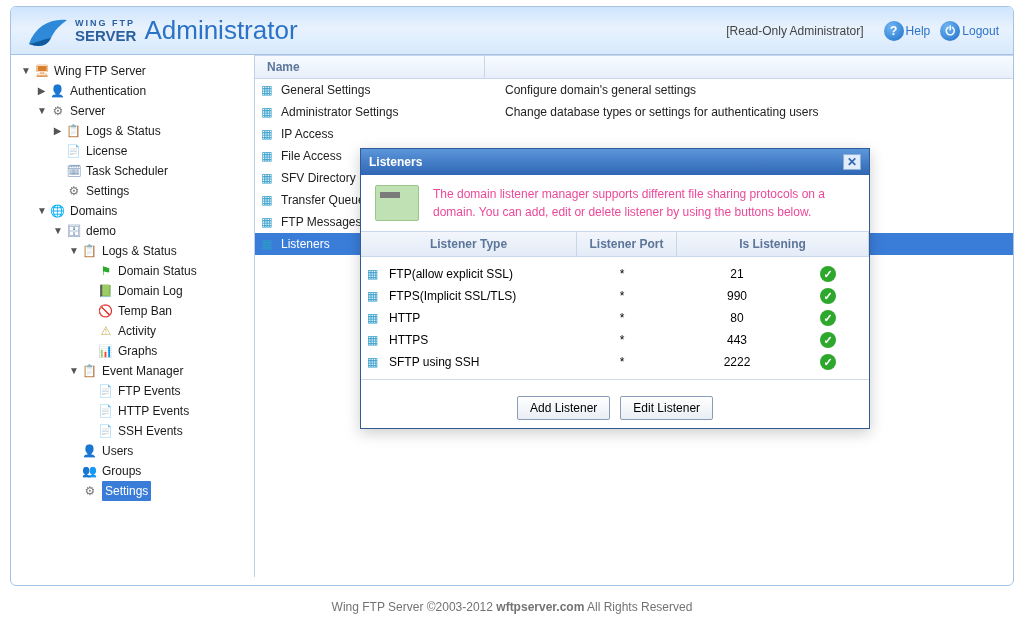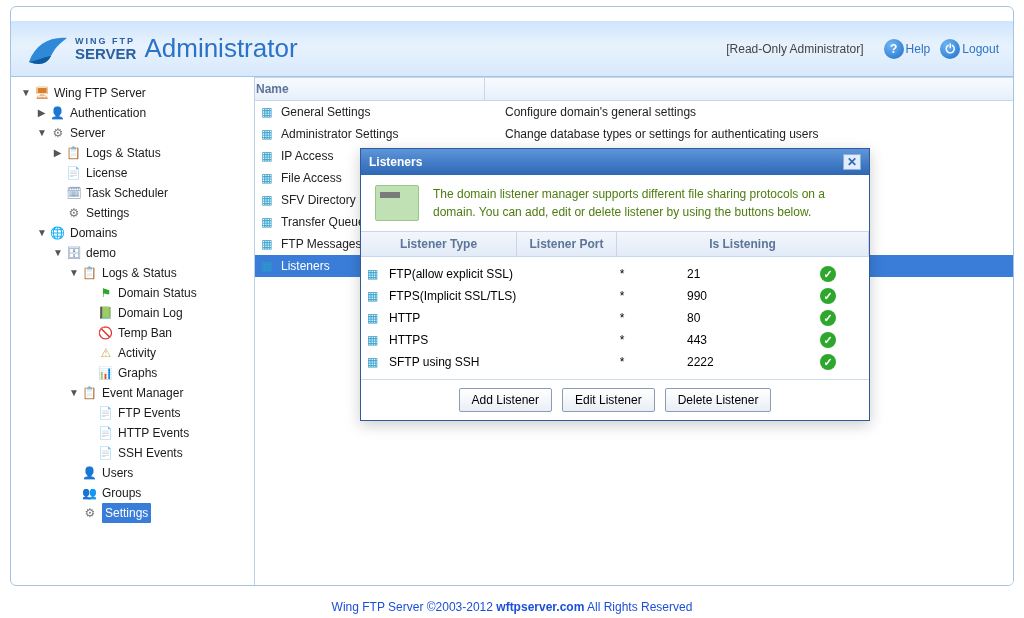--- a/index.html
+++ b/index.html
@@ -1,18 +1,18 @@
 <!DOCTYPE html>
 <html><head>
 <meta charset="utf-8">
 <style>
 * { margin:0; padding:0; box-sizing:border-box; font-family:Verdana,Tahoma,Arial,sans-serif; font-size:12px; }
 body { background:#fff; width:1024px; height:618px; overflow:hidden; position:relative; }
 .frame { margin:6px 10px; border:1px solid #a7c3e3; border-radius:6px; overflow:hidden; background:#fff; height:580px; }
-.header-bar { height:56px; background:linear-gradient(#cfe5fd,#e8f2fd 45%,#d7e9fc); border-bottom:1px solid #a7c3e3; display:flex; align-items:center; padding:0 14px; position:relative;margin-top:14px; }
+.header-bar { height:48px; background:linear-gradient(#cfe5fd,#e8f2fd 45%,#d7e9fc); border-bottom:1px solid #a7c3e3; display:flex; align-items:center; padding:0 14px; position:relative; }
 .logo-box { display:flex; align-items:center; gap:4px; }
 .logo-svg { width:46px; height:46px; }
 .logo-txt1 { font-size:9px; letter-spacing:2px; color:#2b5f9e; font-weight:bold; line-height:1; }
 .logo-txt2 { font-size:15px; color:#2b5f9e; font-weight:bold; line-height:1; }
 .app-title { font-size:26px; color:#2b73c7; margin-left:8px; font-weight:normal; }
 .role-badge { margin-left:auto; margin-right:20px; font-size:12px; color:#444; }
 .hdr-links { display:flex; gap:10px; }
 .hdr-link { display:flex; align-items:center; gap:2px; color:#2b73c7; text-decoration:none; cursor:pointer; font-size:12px; }
 .hdr-icon { width:20px; height:20px; border-radius:50%; background:radial-gradient(circle at 35% 30%,#71b6f4,#1a6fc9); display:inline-flex; align-items:center; justify-content:center; color:#fff; font-weight:bold; font-size:12px; }
 .body-area { display:flex; height:calc(100% - 56px); }
@@ -22,47 +22,47 @@
 .tree li { white-space:nowrap; line-height:20px; }
 .node { display:flex; align-items:center; gap:4px; cursor:pointer; padding:0 2px; }
 .toggle { width:9px; text-align:center; color:#555; font-size:10px; }
 .node .ic { width:16px; height:16px; display:inline-flex; align-items:center; justify-content:center; font-size:12px; }
 .tree .lbl { font-size:12px; color:#1a1a1a; }
 .tree .bold { font-weight:normal; }
 .tree .sel { background:#3a7dd8; color:#fff; padding:0 3px; border-radius:1px; }
 .main { flex:1; position:relative; background:#fff; }
 .grid { border-top:1px solid #c7d6ea; }
 .grid-head { display:flex; background:linear-gradient(#f7fbff,#e7effa); border-bottom:1px solid #c7d6ea; color:#5c7599; font-weight:bold; }
-.grid-head div { padding:4px 1px; border-right:1px solid #c7d6ea; }
+.grid-head div { padding:4px 12px; border-right:1px solid #c7d6ea; }
 .gc1 { width:230px; } .gc2 { flex:1; }
 .grid-row { display:flex; padding:3px 0 3px 4px; align-items:center; color:#222; }
 .grid-row .ic { width:16px; height:16px; margin-right:6px; display:inline-flex; align-items:center; justify-content:center; }
 .grid-row .c1 { width:224px; }
 .grid-row .c2 { flex:1; }
 .grid-row.sel { background:#3a7dd8; color:#fff; }
-.footer { position:absolute; left:0; right:0; bottom:4px; text-align:center; color:#1d4ed8; font-size:12px; }
+.footer { position:absolute; left:0; right:0; bottom:4px; text-align:center; color:#737373; font-size:12px; }
 .footer b { font-weight:bold; }
 
 .modal { position:absolute; left:360px; top:148px; width:510px; border:1px solid #335a98; background:#fff; box-shadow:0 4px 14px rgba(0,0,0,.2); }
 .modal-title { height:26px; background:linear-gradient(#5c96da,#2e66b4); color:#fff; font-weight:bold; display:flex; align-items:center; padding:0 8px; font-size:12px; }
 .modal-close { margin-left:auto; width:18px; height:16px; border:1px solid #8caed8; background:#e1edfb; color:#2e66b4; display:flex; align-items:center; justify-content:center; cursor:pointer; font-size:12px; }
 .modal-info { padding:10px 14px; display:flex; gap:14px; align-items:center; }
 .hw-ic { width:44px; height:36px; background:#bfe1b4; border:1px solid #9ac78b; border-radius:2px; position:relative; flex:0 0 44px; }
 .hw-ic::after { content:""; position:absolute; left:4px; top:6px; width:20px; height:6px; background:#7b7b7b; }
-.modal-info .txt { color:#4d7c0f; font-size:12px; line-height:1.5; }
+.modal-info .txt { color:#ec4899; font-size:12px; line-height:1.5; }
 .modal-table-head { display:flex; background:linear-gradient(#f3f6fb,#e2ebf7); border-top:1px solid #c7d6ea; border-bottom:1px solid #c7d6ea; color:#5c7599; font-weight:bold; }
 .modal-table-head div { padding:5px 0; text-align:center; border-right:1px solid #c7d6ea; }
-.mc1{width:156px}.mc2{width:130px}.mc3{width:100px}.mc4{flex:1;border-right:none}
+.mc1{width:216px}.mc2{width:130px}.mc3{width:100px}.mc4{flex:1;border-right:none}
 .modal-rows { padding:6px 0 6px 6px; }
 .modal-row { display:flex; align-items:center; padding:3px 0; }
 .modal-row .ic { width:16px; margin-right:6px; }
-.modal-row .r1{width:168px}.modal-row .r2{width:130px;text-align:center}.modal-row .r3{width:100px;}.modal-row .r4{flex:1;display:flex;justify-content:center}
+.modal-row .r1{width:168px}.modal-row .r2{width:130px;text-align:center}.modal-row .r3{width:100px;text-align:center;}.modal-row .r4{flex:1;display:flex;justify-content:center}
 .chk { width:16px; height:16px; border-radius:50%; background:#2da82d; display:inline-flex; align-items:center; justify-content:center; color:#fff; font-size:11px; font-weight:bold; }
 .modal-buttons { border-top:1px solid #d1dceb; padding:8px; display:flex; justify-content:center; gap:10px; }
-.btn { padding:4px 12px; border:1px solid #8a9cb6; background:linear-gradient(#fff,#e9eef5); border-radius:2px; cursor:pointer; font-size:12px; }
+.btn { padding:4px 12px; border:1px solid #8a9cb6; background:linear-gradient(#fff,#e9eef5); border-radius:2px; cursor:pointer; font-size:12px;margin-top:8px; }
 
 .i-comp{color:#d97e2a}.i-user{color:#2b8bd6}.i-gears{color:#777}.i-list{color:#5b7fa9}.i-doc{color:#c9a94a}.i-green{color:#2da82d}.i-red{color:#d94a38}.i-chart{color:#8a6cbd}.i-db{color:#b78a32}.i-shield{color:#6b88ad}.i-net{color:#2d9ac9}
 </style>
 </head>
 <body>
 
 <div class="frame">
   <div class="header-bar">
     <div class="logo-box">
       <svg class="logo-svg" viewBox="0 0 46 46">
@@ -371,19 +371,18 @@
         <span class="r2">*</span>
         <span class="r3">2222</span>
         <span class="r4">
           <span class="chk">✓</span>
         </span>
       </div>
     </div>
   <div class="modal-buttons">
     <button class="btn">Add Listener</button>
     <button class="btn">Edit Listener</button>
-    <button class="btn">Delete Listener</button>
   </div>
 </div>
 
 <div class="footer">
   <span>Wing FTP Server ©2003-2012 </span><b>wftpserver.com</b><span> All Rights Reserved</span>
 </div>
 
 </body></html>

